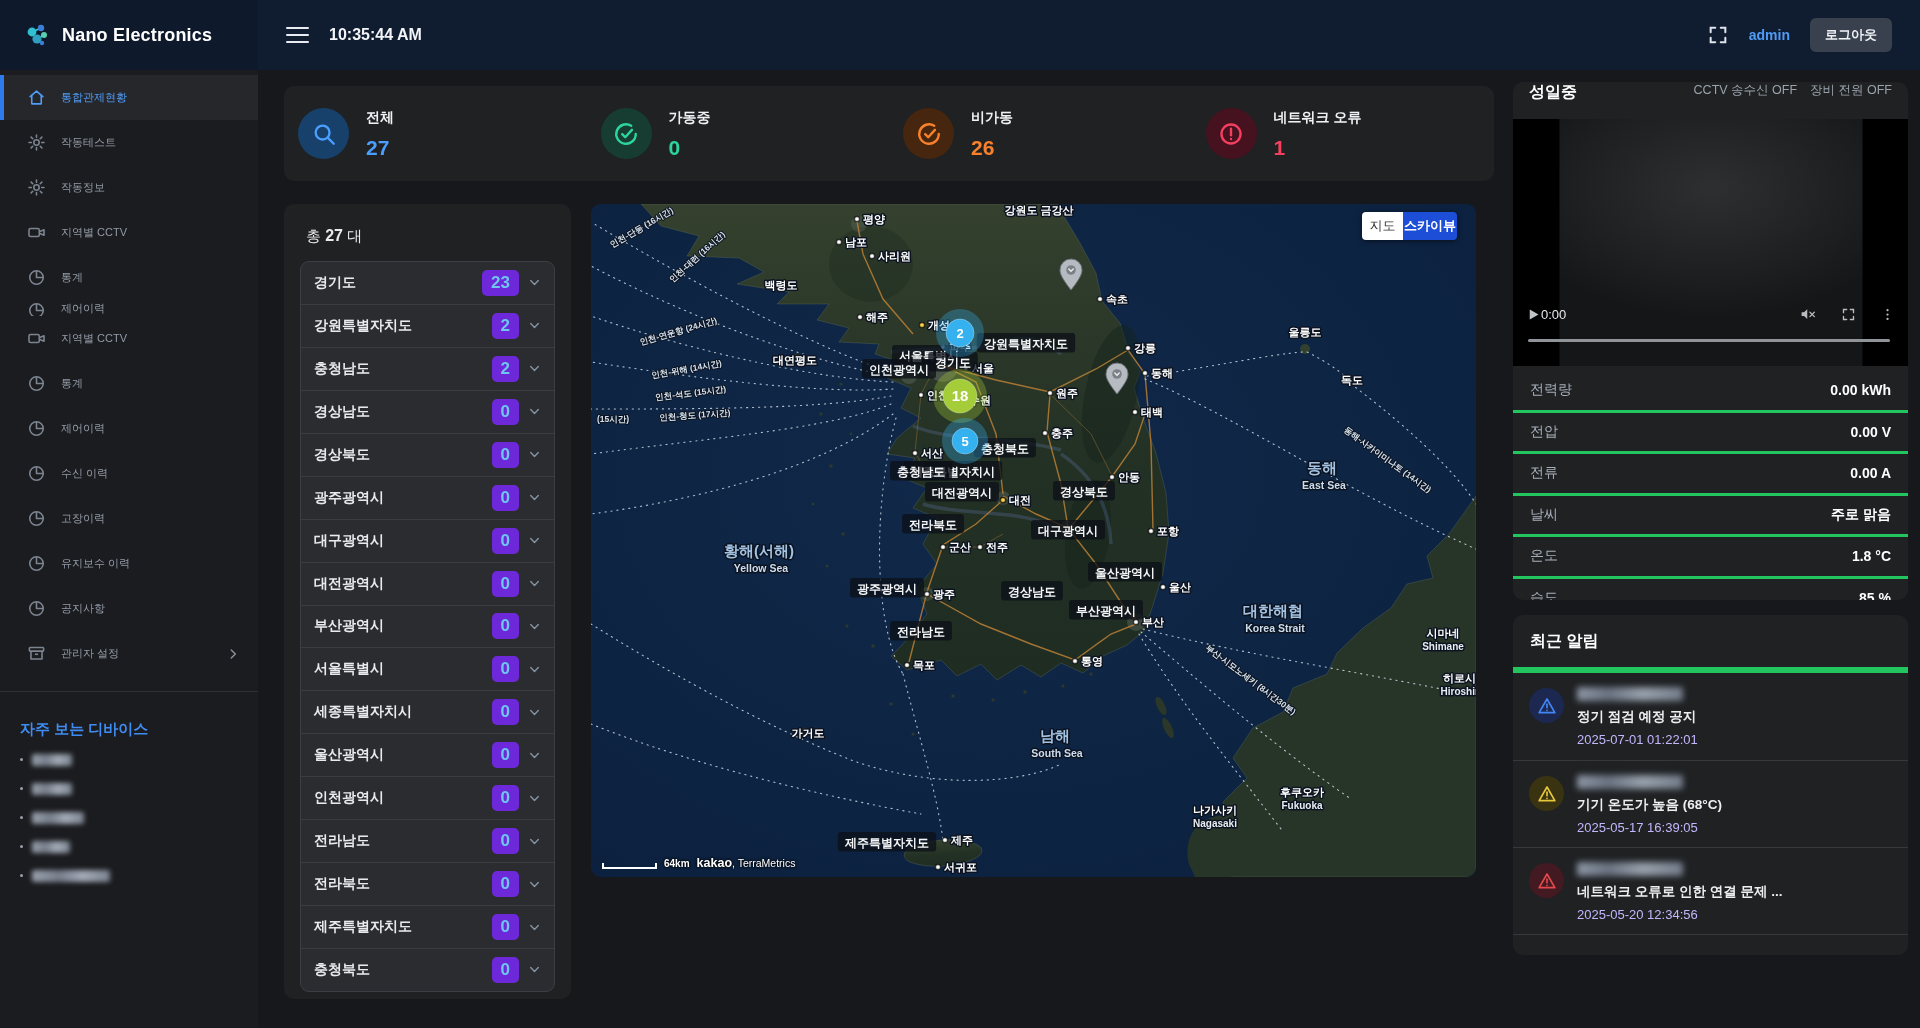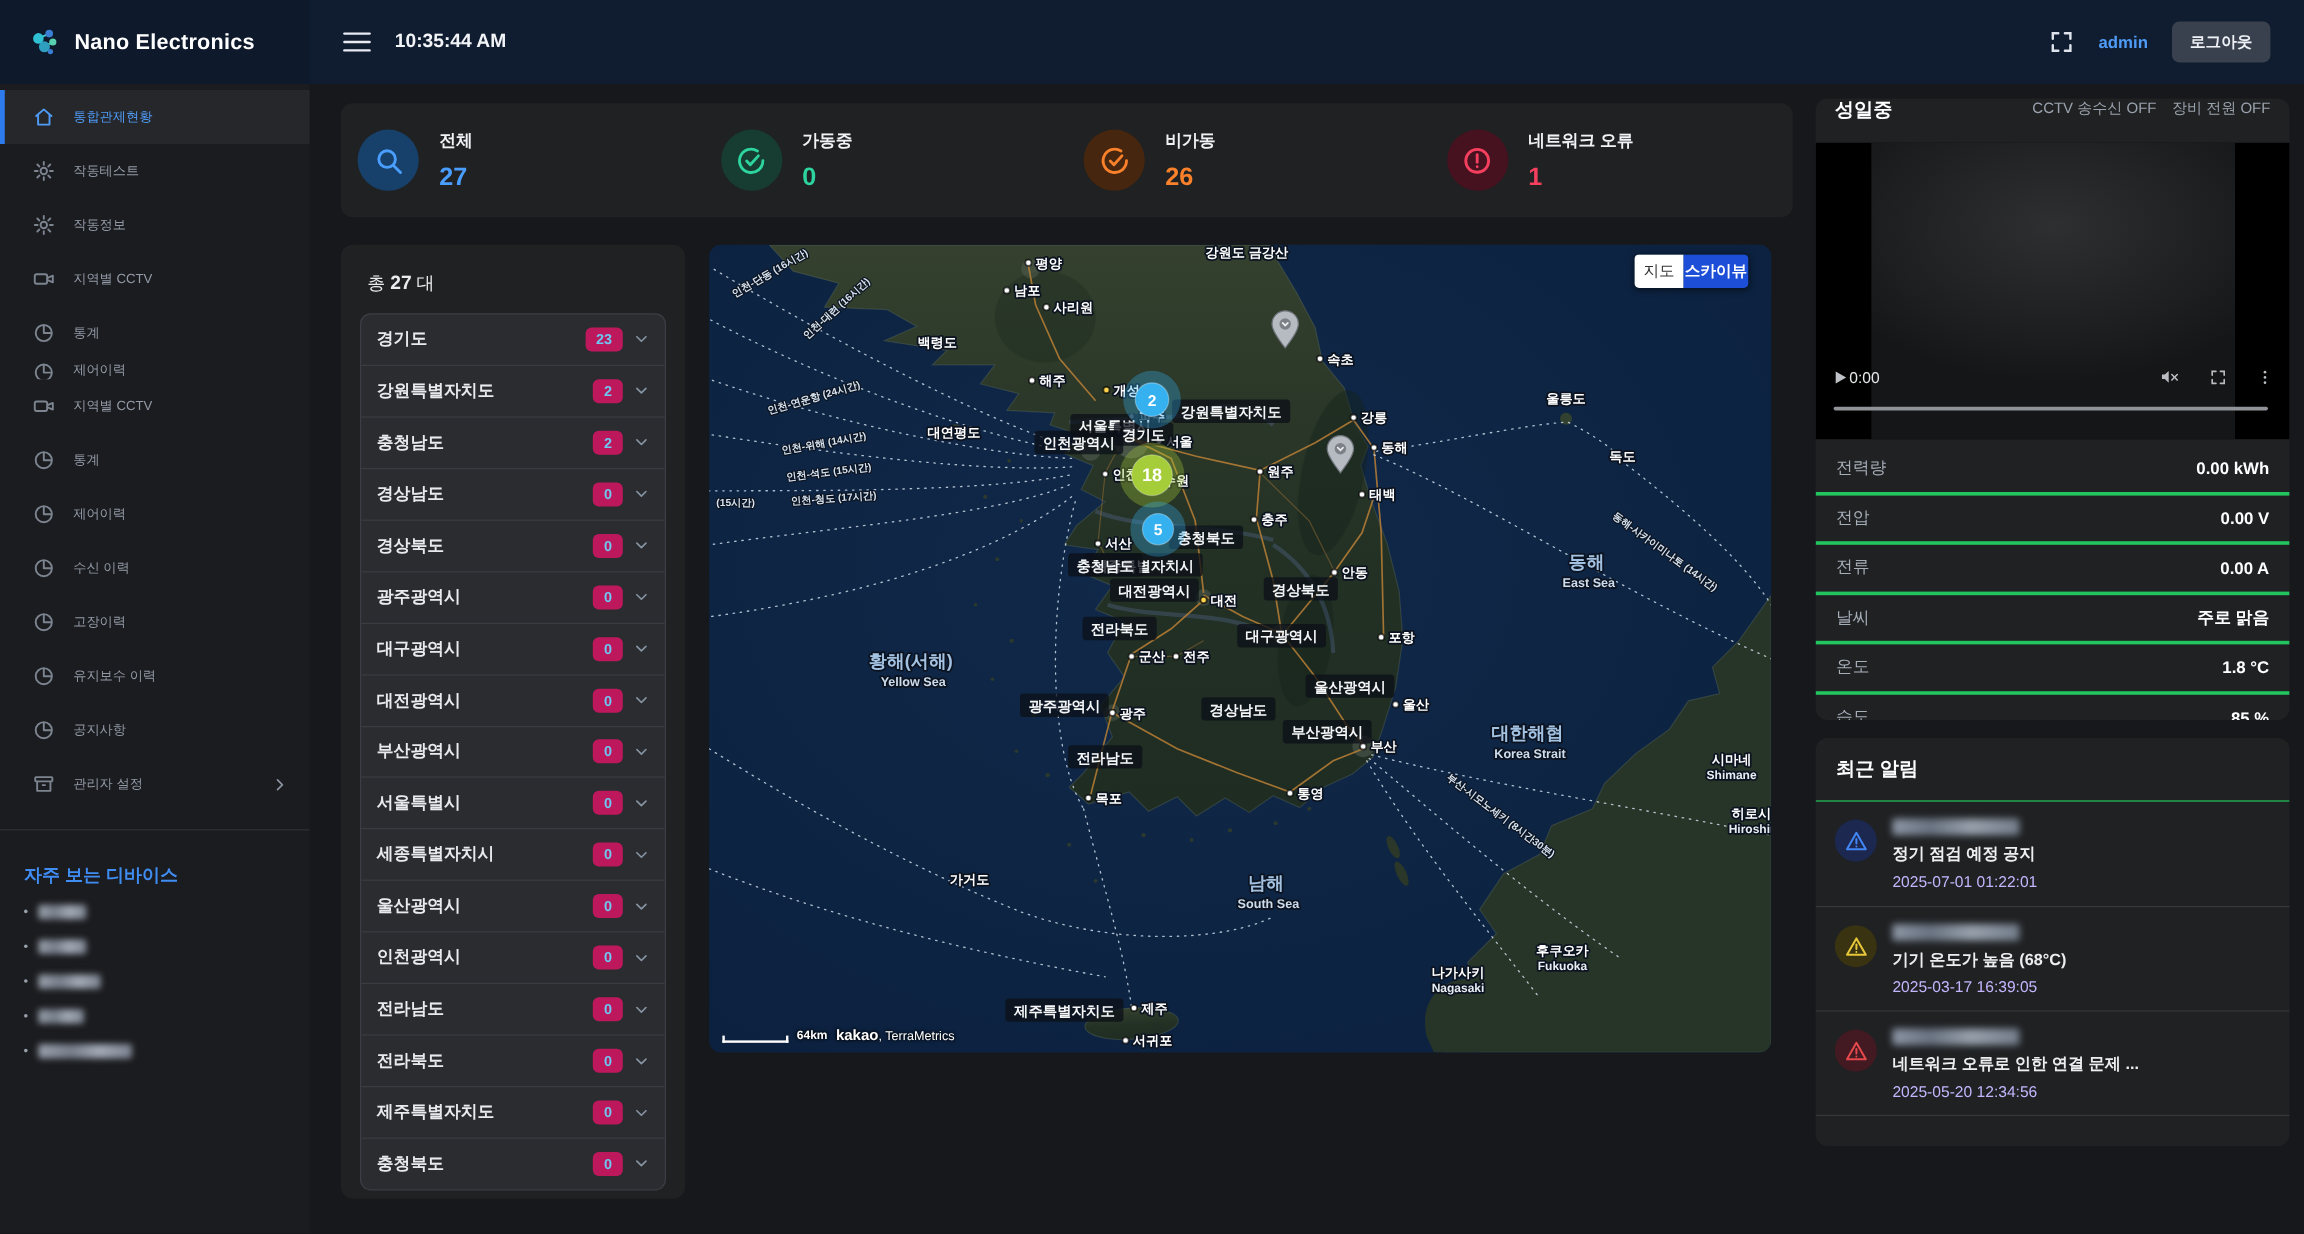--- a/index.html
+++ b/index.html
@@ -42,21 +42,21 @@
   .stat-label{font-size:14px;font-weight:600;color:#f0f2f5;margin-bottom:10px}
   .stat-value{font-size:21px;font-weight:bold;line-height:1}
   
   #region-panel{left:284px;top:204px;width:287px;height:795px;padding:20px 16px}
   .region-total{font-size:15px;color:#e9ebee;margin:3px 0 15px 6px}
   .region-total b{font-size:16px}
   .region-list{border:1px solid #3b3e44;border-radius:9px;background:#2a2c30;height:729px;display:flex;flex-direction:column;overflow:hidden}
   .region-row{flex:1;display:flex;align-items:center;padding:0 13px;gap:9px;cursor:pointer}
   .region-row + .region-row{border-top:1px solid #393c41}
   .region-name{font-size:14px;font-weight:600;color:#e8eaed;flex:1}
-  .region-badge{background:#be185d;color:#6fc6f1;font-size:12px;font-weight:bold;padding:3px 9px;border-radius:5px}
+  .region-badge{background:#6d28d9;color:#6fc6f1;font-size:17px;font-weight:bold;padding:3px 9px;border-radius:5px}
   .region-chev{width:13px;height:13px;color:#8593a2}
   
   #map-card{left:591px;top:204px;width:885px;height:673px;background:#0d2443;overflow:hidden;border-radius:10px}
   .map-toggle{position:absolute;top:8px;right:19px;display:flex;border-radius:4px;overflow:hidden;box-shadow:0 1px 5px rgba(0,0,0,.55);height:28px;font-size:13px;z-index:5;cursor:pointer}
   .t-map{width:41px;background:#fff;color:#333;display:flex;align-items:center;justify-content:center}
   .t-sky{width:54px;background:#1d4ed8;color:#fff;font-weight:600;display:flex;align-items:center;justify-content:center}
   .map-scale{position:absolute;left:11px;bottom:8px;display:flex;align-items:flex-end;gap:7px;color:#fff;z-index:5}
   .scale-line{width:55px;height:6px;border-left:2px solid #fff;border-right:2px solid #fff;border-bottom:2px solid #fff;box-sizing:border-box}
   .scale-text{font-size:10px;font-weight:bold;text-shadow:0 0 3px #000,0 0 3px #000;line-height:1}
   .attr{font-size:10.5px;text-shadow:0 0 3px #000,0 0 3px #000;line-height:1}
@@ -75,21 +75,21 @@
   .vsp{flex:1}
   .vic{margin-left:24px;color:#b9bdc2;cursor:pointer}
   .vbar{position:absolute;left:15px;right:18px;bottom:24px;height:3.5px;border-radius:2px;background:#909397;cursor:pointer}
   .metrics{padding:5px 0}
   .metric{height:38.5px;display:flex;align-items:center;padding:0 17px}
   .metric + .metric{border-top:3px solid #22c55e}
   .m-label{flex:1;font-size:14px;color:#a6aeb8}
   .m-value{font-size:14px;font-weight:bold;color:#fff}
   
   #notif-card{left:1513px;top:615px;width:395px;height:340px;overflow:hidden}
-  .notif-title{height:52px;display:flex;align-items:center;padding:0 17px;font-size:16px;font-weight:bold;color:#fff;border-bottom:1px solid #22c55e}
+  .notif-title{height:52px;display:flex;align-items:center;padding:0 17px;font-size:16px;font-weight:bold;color:#fff;border-bottom:6px solid #22c55e}
   .notif-item{display:flex;padding:13px 16px 12px;gap:13px;box-sizing:border-box;height:87px;cursor:pointer}
   .notif-item + .notif-item{border-top:1px solid #35383c}
   .n-icon{width:35px;height:35px;border-radius:50%;flex:none;display:flex;align-items:center;justify-content:center;margin-top:2px}
   .n-icon svg{width:20px;height:20px}
   .n-icon.info{background:#1c2850;color:#4286f5}
   .n-icon.warning{background:#3a3312;color:#e6c83a}
   .n-icon.error{background:#441a22;color:#e5484d}
   .n-body{flex:1;min-width:0}
   .n-name{width:106px;height:14px;border-radius:2px;background:linear-gradient(90deg,#8d96a5,#6a7382 30%,#97a0ab 62%,#737c8a);filter:blur(3px);margin-top:1px}
   .n-msg{font-size:13.5px;font-weight:bold;color:#eceef0;margin:7px 0 6px;white-space:nowrap}
@@ -894,21 +894,21 @@
   </div>
       <div class="notif-item">
     <div class="n-icon warning">
           <svg viewBox="0 0 24 24">
             <use href="#i-warn"></use>
           </svg>
         </div>
     <div class="n-body">
       <div class="n-name"></div>
       <div class="n-msg">기기 온도가 높음 (68°C)</div>
-      <div class="n-time">2025-03-17 16:39:05</div>
+      <div class="n-time">2025-05-17 16:39:05</div>
     </div>
   </div>
       <div class="notif-item">
     <div class="n-icon error">
           <svg viewBox="0 0 24 24">
             <use href="#i-warn"></use>
           </svg>
         </div>
     <div class="n-body">
       <div class="n-name"></div>

